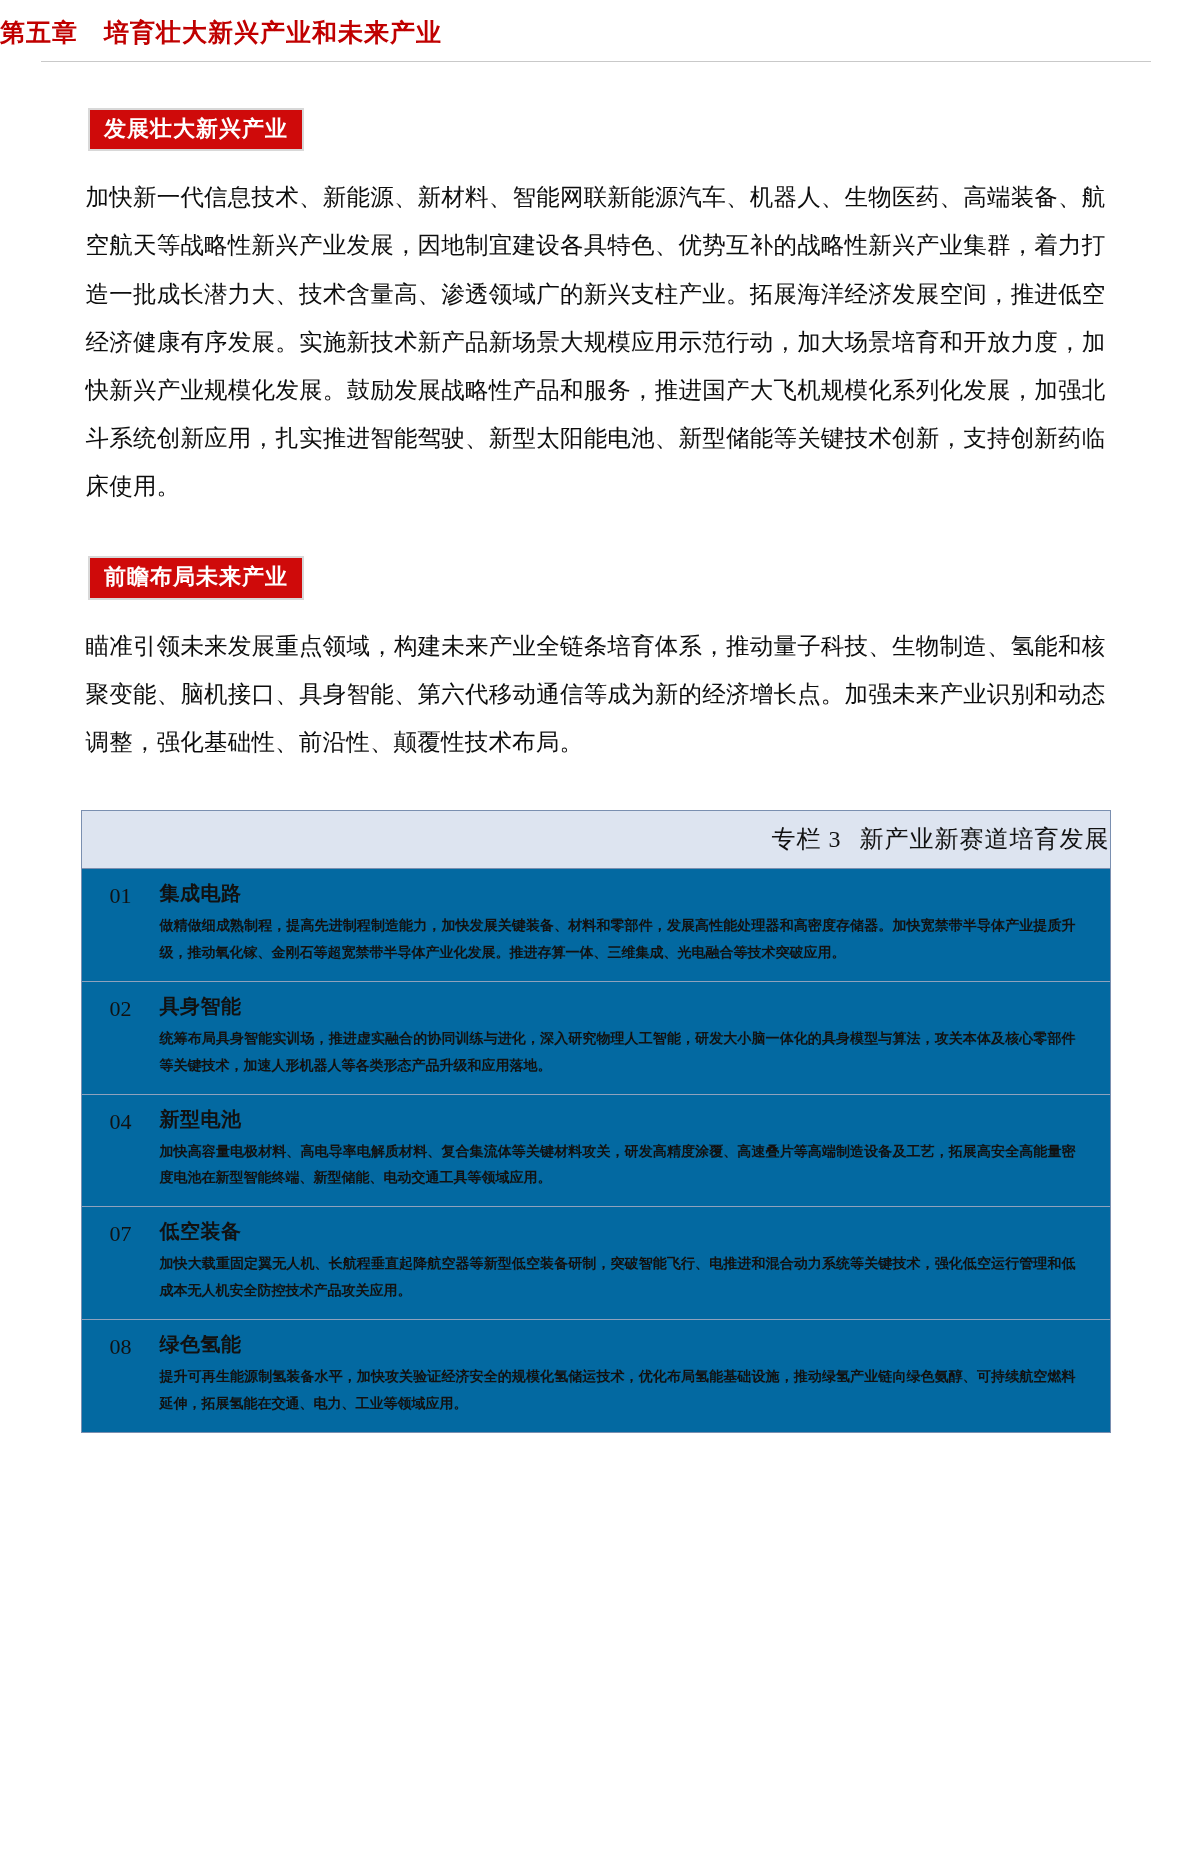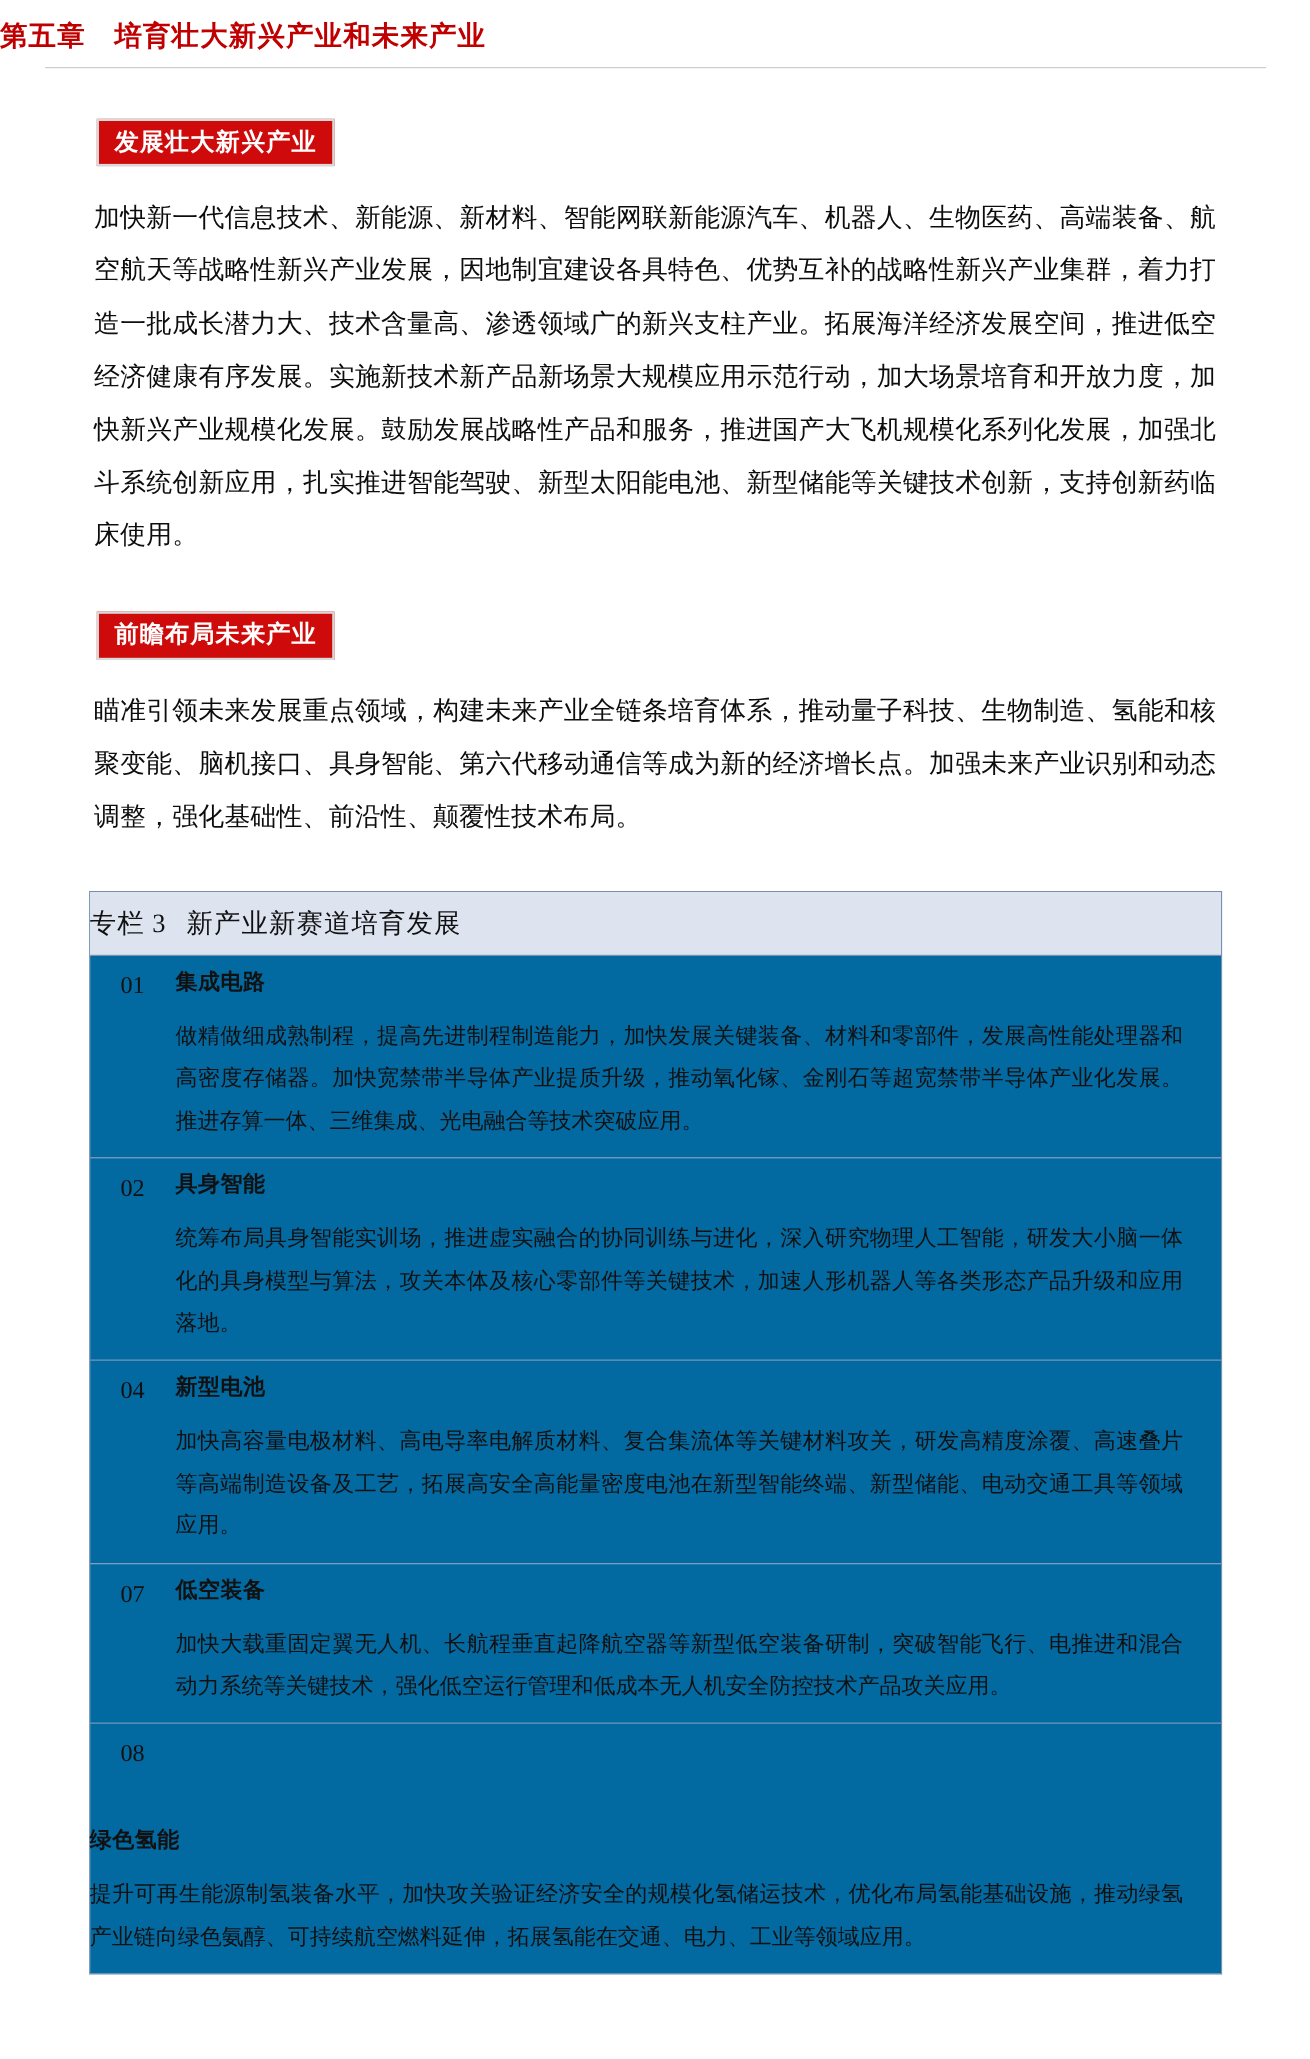--- a/index.html
+++ b/index.html
@@ -71,36 +71,36 @@
   .feature-box {
     width: 1030px;
     margin: 44px auto 0 auto;
     border: 1px solid #7a8fb0;
     background: #dfeefb;
     box-sizing: border-box;
   }
   .feature-head {
     background: #dde4f0;
     border-bottom: 1px solid #7a8fb0;
-    text-align: left;
+    text-align: right;
     font-size: 24px;
     padding: 12px 0 13px 0;
     color: #111;
     letter-spacing: 1px;
     font-family: "Liberation Serif", "DejaVu Serif", serif;
   }
   .feature-head .gap { display: inline-block; width: 18px; }
 
   .item {
     display: flex;
     border-bottom: 1px solid #8fa2bd;
     padding: 10px 0 14px 0;
     background: #0369a1;
   }
-  .item:last-child { border-bottom: none; flex-direction: column; }
+  .item:last-child { border-bottom: none; }
   .item-no {
     width: 78px;
     flex: 0 0 78px;
     text-align: center;
     font-size: 22px;
     padding-top: 4px;
     color: #111;
     font-family: "Liberation Serif", "DejaVu Serif", serif;
   }
   .item-body {
@@ -109,27 +109,28 @@
   }
   .item-title {
     font-size: 20px;
     font-weight: bold;
     color: #111;
     line-height: 1.4;
     letter-spacing: 0.5px;
     font-family: "Liberation Sans", "DejaVu Sans", sans-serif;
   }
   .item-text {
-    font-size: 20px;
+    font-size: 14px;
     line-height: 1.92;
     text-align: justify;
     color: #111;
-    margin-top: 16px;
+    margin-top: 6px;
     text-indent: 0;
     font-family: "Liberation Serif", "DejaVu Serif", serif;
+    font-weight: bold;
   }
 </style>
 </head>
 <body>
 
 <div class="page">
 
   <div class="chapter-title">第五章　培育壮大新兴产业和未来产业</div>
   <div class="title-rule"></div>
 

